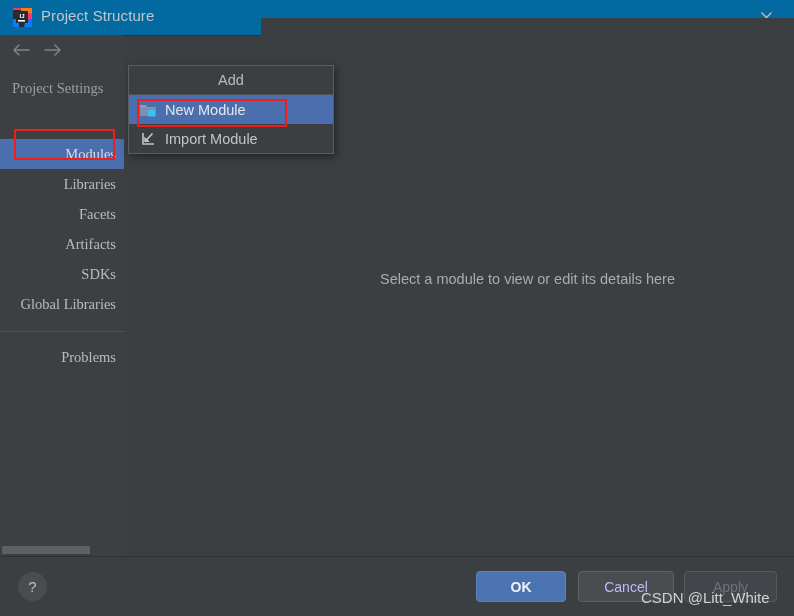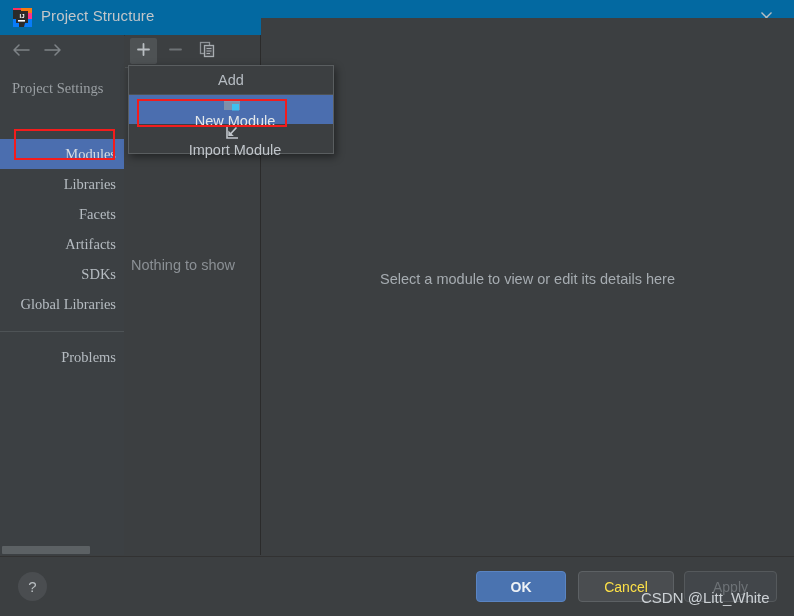--- a/index.html
+++ b/index.html
@@ -198,21 +198,20 @@
   }
   .popup-item {
     height: 29px;
     display: flex;
     align-items: center;
     font-size: 14.5px;
     color: #c0c5ca;
     padding-left: 8px;
     cursor: default;
     position: relative;
-    flex-direction: column;
   }
   .popup-item.highlighted { background: #4b6eaf; color: #e3e7ea; }
   .popup-item .mi-icon {
     width: 22px; height: 18px;
     margin-right: 6px;
     display: flex; align-items: center; justify-content: center;
     flex: 0 0 auto;
   }
 
   
@@ -250,21 +249,21 @@
     left: 476px; width: 90px;
     background: #4a73b0;
     border: 1px solid #5a84c2;
     color: #eef2f6;
     font-weight: bold;
   }
   .dlg-btn.normal {
     left: 578px; width: 96px;
     background: #4a4d50;
     border: 1px solid #5d6164;
-    color: #fde047;
+    color: #c4b5fd;
   }
   .dlg-btn.disabled {
     left: 684px; width: 93px;
     background: #42464a;
     border: 1px solid #55595c;
     color: #6d7276;
   }
   .watermark {
     position: absolute;
     left: 641px; top: 589px;
@@ -336,48 +335,20 @@
       <div class="nav-item">Global Libraries</div>
 
       <div class="nav-sep"></div>
 
       <div class="nav-item">Problems</div>
     </div>
 
   </div>
   <div class="sb-scroll-thumb"></div>
 
-  <div class="middle-pane">
-    <div class="toolbar">
-      <div class="tb-btn tb-add active">
-        <span>
-          <svg width="15" height="15" viewBox="0 0 15 15">
-            <path d="M7.5 2 L7.5 13 M2 7.5 L13 7.5" stroke="#b9bec2" stroke-width="1.8" stroke-linecap="round"></path>
-          </svg>
-        </span>
-      </div>
-      <div class="tb-btn tb-rem">
-        <span>
-          <svg width="15" height="15" viewBox="0 0 15 15">
-            <path d="M2 7.5 L13 7.5" stroke="#6e7376" stroke-width="1.8" stroke-linecap="round"></path>
-          </svg>
-        </span>
-      </div>
-      <div class="tb-btn tb-copy">
-        <span>
-          <svg width="17" height="17" viewBox="0 0 17 17">
-            <rect x="1.5" y="1.5" width="9" height="11" fill="none" stroke="#8e9397" stroke-width="1.3"></rect>
-            <rect x="5.5" y="4.5" width="9" height="11" fill="#4a4d50" stroke="#a8adb1" stroke-width="1.3"></rect>
-            <path d="M7.5 7.5 H12.5 M7.5 10 H12.5 M7.5 12.5 H11" stroke="#a8adb1" stroke-width="1"></path>
-          </svg>
-        </span>
-      </div>
-    </div>
-    <div class="nothing-to-show">Nothing to show</div>
-  </div>
 
   <div class="detail-pane">
     <div class="detail-msg">Select a module to view or edit its details here</div>
   </div>
 
   <div class="popup">
     <div class="popup-header">Add</div>
 
     <div class="popup-item highlighted">
       <span class="mi-icon">

